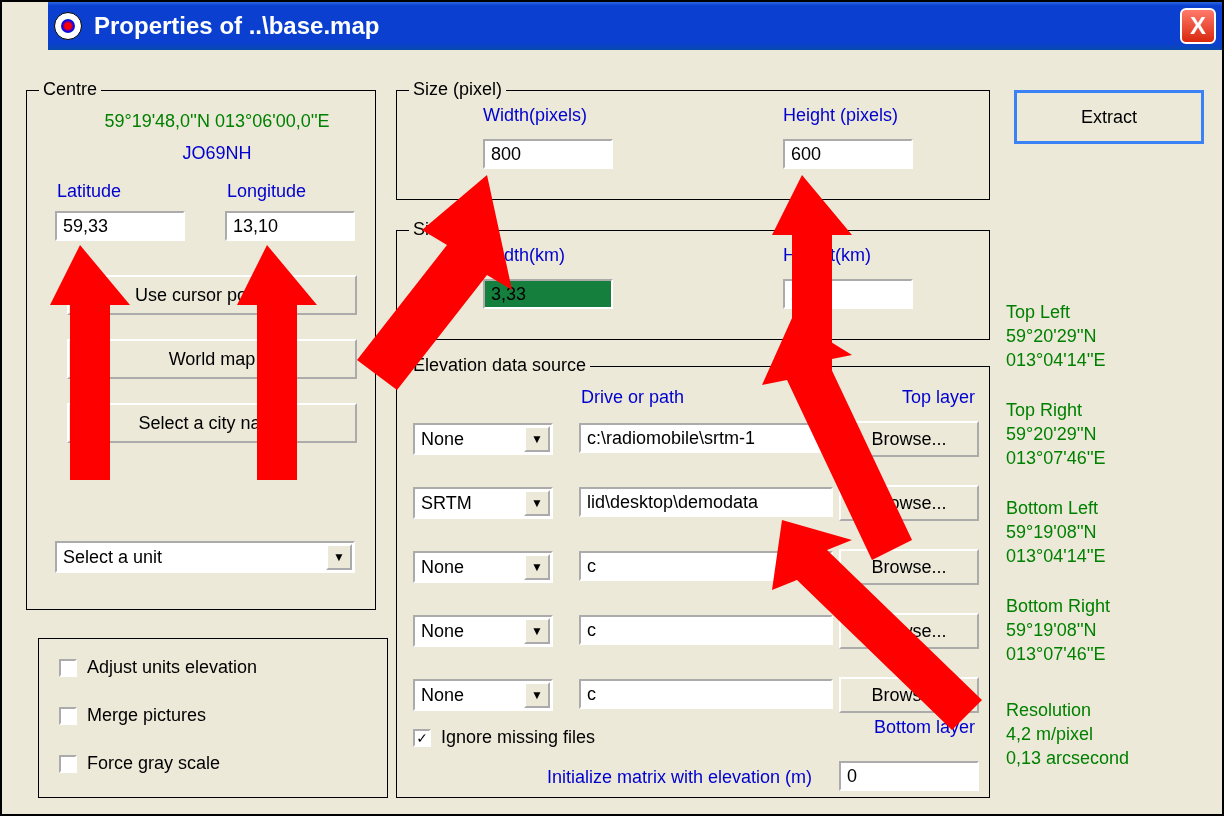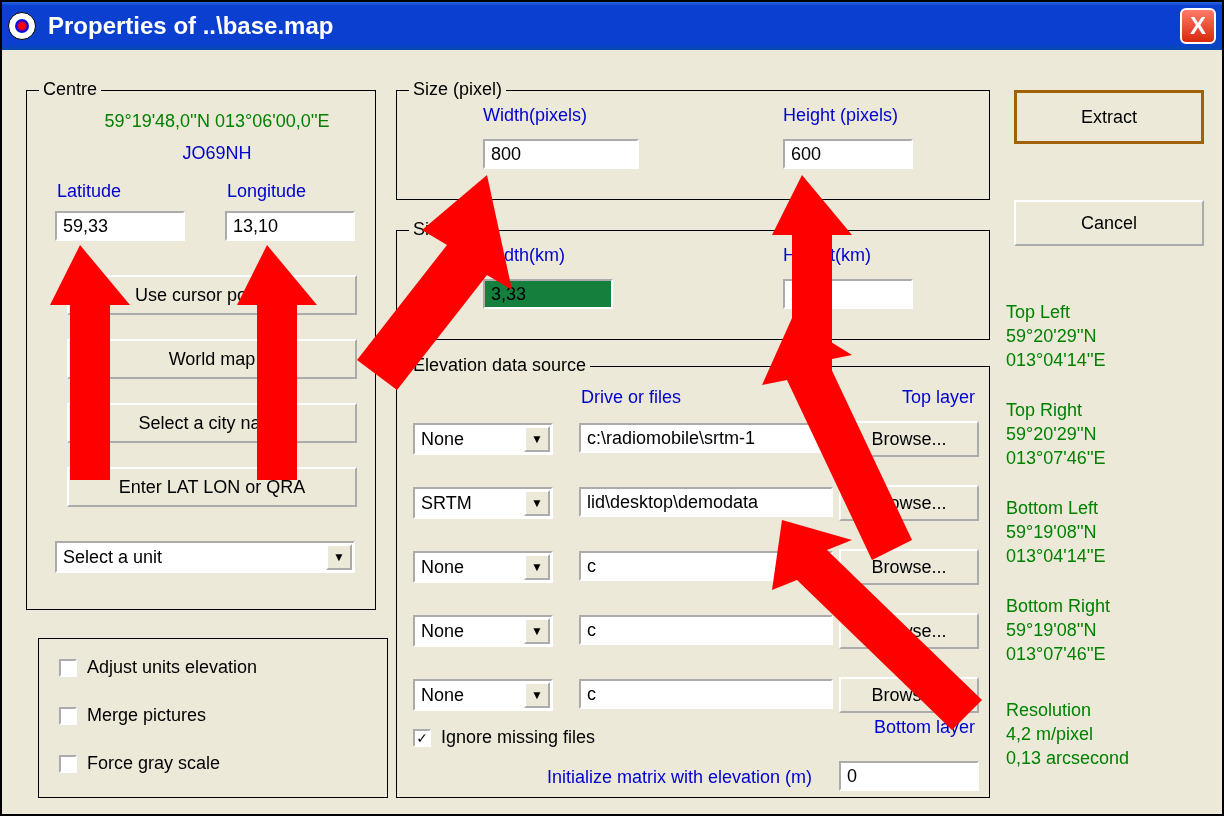--- a/index.html
+++ b/index.html
@@ -10,20 +10,21 @@
     font-size: 17px;
     background: #fff;
   }
   .window {
     width: 1224px;
     height: 816px;
     border: 2px solid #000;
     position: relative;
     background: #ECE9D8;
     overflow: hidden;
+    padding-left: 46px;
   }
   .titlebar {
     height: 48px;
     background: linear-gradient(to bottom, #2a66e0 0%, #0a3fd0 8%, #0a3fd0 85%, #084ab0 100%);
     color: #fff;
     font-weight: bold;
     font-size: 24px;
     display: flex;
     align-items: center;
     padding: 0 6px;
@@ -97,21 +98,21 @@
     border: 2px outset #fff;
     background: #ECE9D8;
     font-size: 18px;
     font-family: inherit;
     cursor: pointer;
     display: flex;
     align-items: center;
     justify-content: center;
   }
   .btn.primary {
-    border: 3px solid #a16207;
+    border: 3px solid #3b82f6;
   }
   .select {
     border: 2px inset #fff;
     background: #fff;
     height: 32px;
     font-size: 18px;
     font-family: inherit;
     position: relative;
     display: flex;
     align-items: center;
@@ -188,23 +189,20 @@
 
       <div class="btn pos" style="left:40px; top:184px; width:290px; height:40px;">
           <span>Use cursor position</span>
         </div>
       <div class="btn pos" style="left:40px; top:248px; width:290px; height:40px;">
           <span>World map</span>
         </div>
       <div class="btn pos" style="left:40px; top:312px; width:290px; height:40px;">
           <span>Select a city name</span>
         </div>
-      <div class="btn pos" style="left:40px; top:376px; width:290px; height:40px;">
-          <span>Enter LAT LON or QRA</span>
-        </div>
 
       <div class="select pos" style="left:28px; top:450px; width:300px;">
         <span>Select a unit</span>
         <span class="arrow">▼</span>
       </div>
     </div>
 
     <div class="groupbox pos" style="left:36px; top:588px; width:350px; height:160px;">
       <div class="chk pos" style="left:20px; top:18px;">
         <span class="box"></span>
@@ -217,36 +215,36 @@
       <div class="chk pos" style="left:20px; top:114px;">
         <span class="box"></span>
         <span>Force gray scale</span>
       </div>
     </div>
 
     <div class="groupbox pos" style="left:394px; top:40px; width:594px; height:110px;">
       <div class="legend">Size (pixel)</div>
       <div class="pos lbl-blue" style="left:86px; top:14px;">Width(pixels)</div>
       <div class="pos lbl-blue" style="left:386px; top:14px;">Height (pixels)</div>
-      <input class="txt pos" style="left: 86px; top: 48px; width: 156px;" value="800">
+      <input class="txt pos" style="left: 86px; top: 48px; width: 130px;" value="800">
       <input class="txt pos" style="left: 386px; top: 48px; width: 130px;" value="600">
     </div>
 
     <div class="groupbox pos" style="left:394px; top:180px; width:594px; height:110px;">
       <div class="legend">Size(km)</div>
       <div class="pos lbl-blue" style="left:86px; top:14px;">Width(km)</div>
       <div class="pos lbl-blue" style="left:386px; top:14px;">Height(km)</div>
       <input class="txt ro pos" style="left: 86px; top: 48px; width: 130px;" readonly="" value="3,33">
       <input class="txt pos" style="left: 386px; top: 48px; width: 130px;" value="2,50">
     </div>
 
     <div class="groupbox pos" style="left:394px; top:316px; width:594px; height:432px;">
       <div class="legend">Elevation data source</div>
 
-      <div class="pos lbl-blue" style="left:184px; top:20px;">Drive or files</div>
+      <div class="pos lbl-blue" style="left:184px; top:20px;">Drive or path</div>
       <div class="pos lbl-blue" style="right:14px; top:20px;">Top layer</div>
 
       <div class="select pos" style="left:16px; top:56px; width:140px;">
           <span>None</span>
           <span class="arrow">▼</span>
         </div>
       <input class="txt pos" style="left: 182px; top: 56px; width: 254px;" value="c:\radiomobile\srtm-1">
       <div class="btn pos" style="left:442px; top:54px; width:140px; height:36px;">
           <span>Browse...</span>
         </div>
@@ -293,23 +291,20 @@
         <span class="box">✓</span>
         <span>Ignore missing files</span>
       </div>
 
       <div class="pos lbl-blue" style="left:150px; top:400px;">Initialize matrix with elevation (m)</div>
       <input class="txt pos" style="left: 442px; top: 394px; width: 140px;" value="0">
     </div>
 
     <div class="btn primary pos" style="left:1012px; top:40px; width:190px; height:54px;">
         <span>Extract</span>
-      </div>
-    <div class="btn pos" style="left:1012px; top:150px; width:190px; height:46px;">
-        <span>Cancel</span>
       </div>
 
     <div class="pos lbl-green" style="left:1004px; top:252px;">Top Left</div>
     <div class="pos lbl-green" style="left:1004px; top:276px;">59°20'29''N</div>
     <div class="pos lbl-green" style="left:1004px; top:300px;">013°04'14''E</div>
 
     <div class="pos lbl-green" style="left:1004px; top:350px;">Top Right</div>
     <div class="pos lbl-green" style="left:1004px; top:374px;">59°20'29''N</div>
     <div class="pos lbl-green" style="left:1004px; top:398px;">013°07'46''E</div>
 

